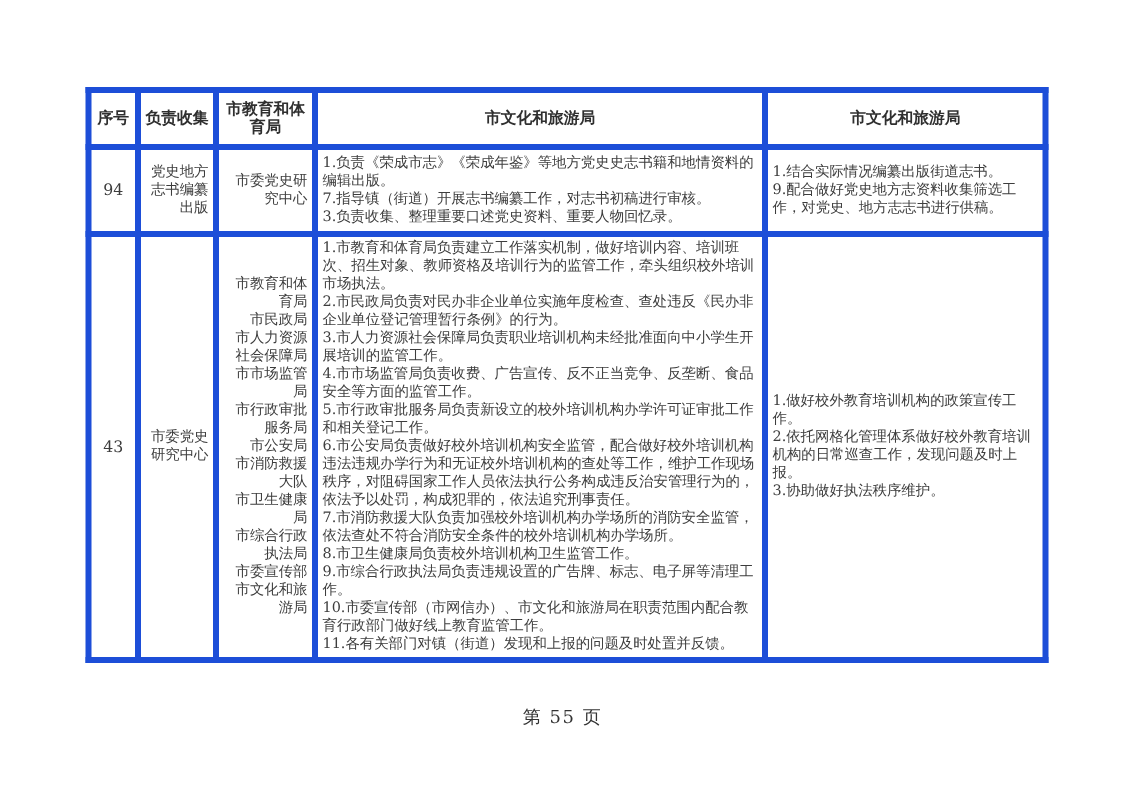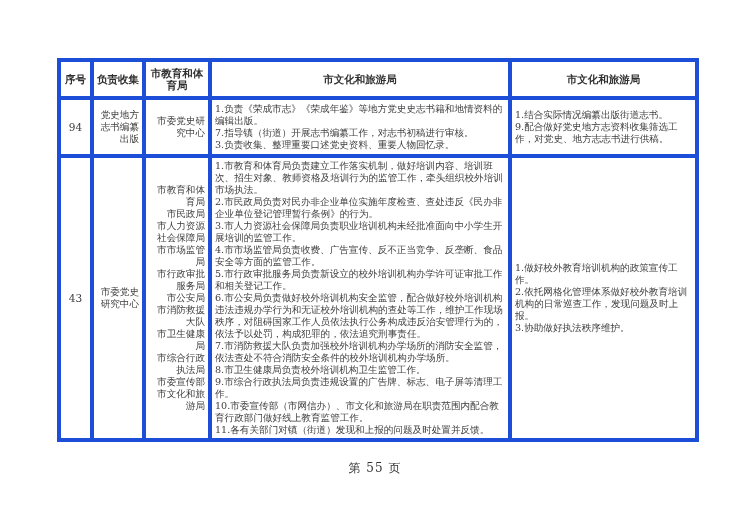--- a/index.html
+++ b/index.html
@@ -69,21 +69,21 @@
   }
   td.cell-duties {
     text-align: left;
     white-space: pre-line;
   }
   tr.row-94 { height: 58px; }
   tr.row-95 { height: 265px; }
   .footer {
     position: absolute;
     left: 0;
-    top: 460px;
+    top: 470px;
     width: 750px;
     text-align: center;
     font-size: 12px;
     color: #333333;
     letter-spacing: 1px;
   }
 </style>
 </head>
 <body>
 

